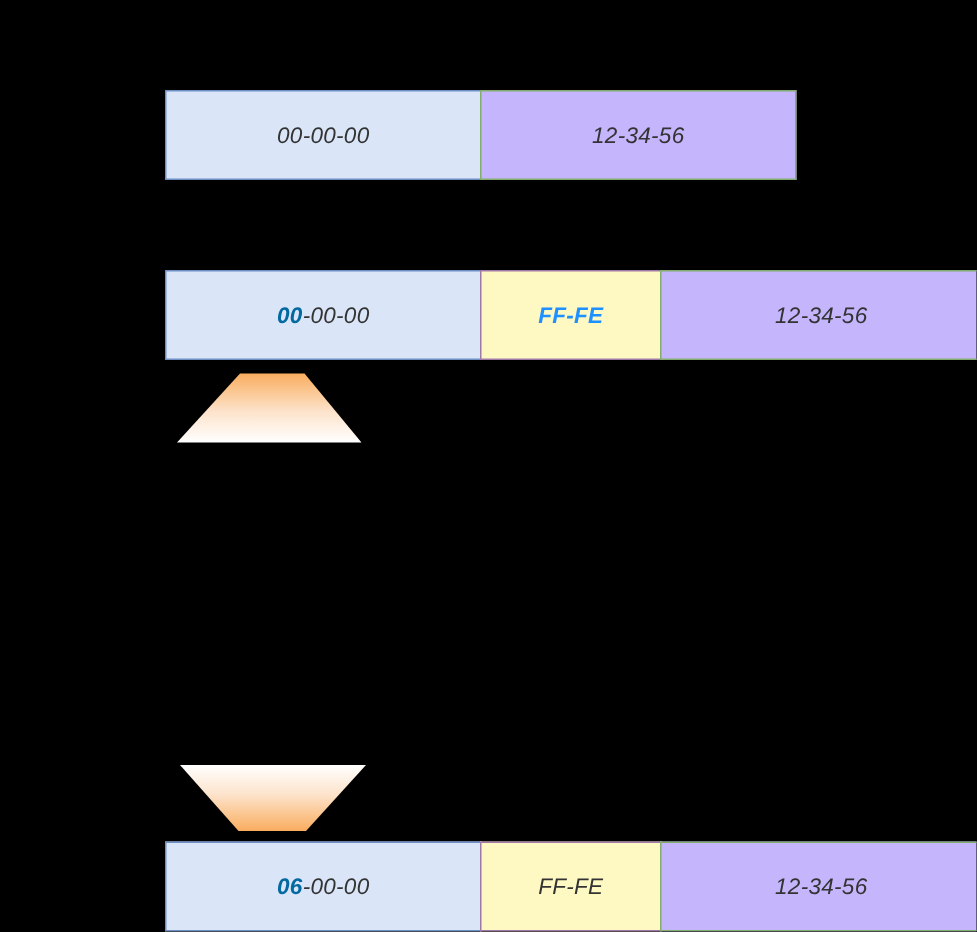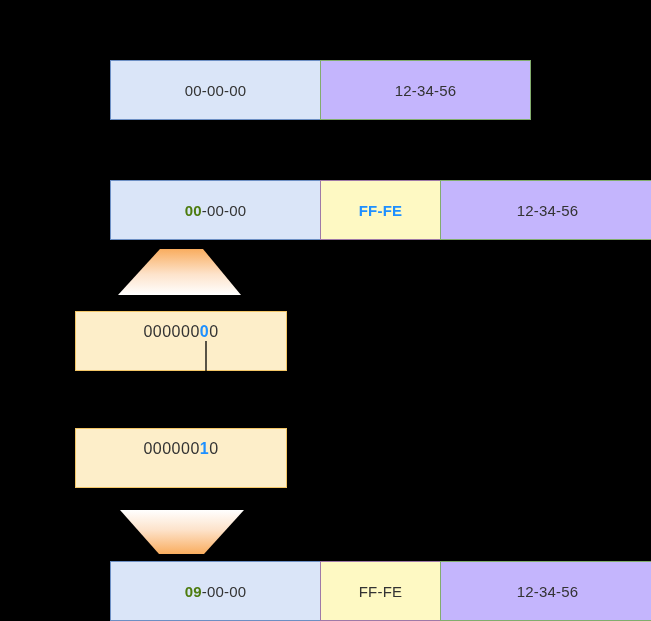--- a/index.html
+++ b/index.html
@@ -25,20 +25,21 @@
   .seg {
     position: absolute;
     box-sizing: border-box;
     display: flex;
     align-items: center;
     justify-content: center;
     font-size: 15px;
     letter-spacing: 0.2px;
     white-space: nowrap;
     color: #333333;
+    font-style: italic;
   }
   .seg-oui {
     background: #dae5f8;
     border: 1px solid #6d8fc4;
   }
   .seg-ffe {
     background: #fef9c3;
     border: 1px solid #9f7aa8;
   }
   .seg-nic {
@@ -59,21 +60,21 @@
     letter-spacing: 0.5px;
     color: #333333;
   }
   .bitbox .bits {
     position: relative;
     top: -9px;
   }
 
   
   .hl {
-    color: #4d7c0f;
+    color: #0369a1;
     font-weight: bold;
   }
   .hl-plain {
     color: #1e90ff;
     font-weight: bold;
   }
   .dim {
     color: #333333;
     font-weight: normal;
   }
@@ -123,50 +124,44 @@
         <linearGradient id="gradDown" x1="0" y1="0" x2="0" y2="1">
           <stop offset="0%" stop-color="#f9ad5f"></stop>
           <stop offset="55%" stop-color="#fde3cb"></stop>
           <stop offset="100%" stop-color="#ffffff"></stop>
         </linearGradient>
       </defs>
       <polygon points="43,1 86,1 124,47 1,47" fill="url(#gradDown)"></polygon>
     </svg>
   </div>
 
-  <div class="bitbox" style="left:75px; top:311px; width:212px; height:60px;">
-    <span class="bits"><span class="dim">000000</span><span class="hl-plain">0</span><span class="dim">0</span></span>
-  </div>
 
   <div class="connector" style="left:197px; top:341px;">
     <svg width="18" height="112" viewBox="0 0 18 112">
       <line x1="9" y1="0" x2="9" y2="100" stroke="#000000" stroke-width="1.3"></line>
       <polygon points="9,110 4,98 14,98" fill="#000000"></polygon>
     </svg>
   </div>
 
-  <div class="bitbox" style="left:75px; top:428px; width:212px; height:60px;">
-    <span class="bits"><span class="dim">000000</span><span class="hl-plain">1</span><span class="dim">0</span></span>
-  </div>
 
   <div class="trap" style="left:119px; top:509px;">
     <svg width="126" height="46" viewBox="0 0 126 46">
       <defs>
         <linearGradient id="gradUp" x1="0" y1="0" x2="0" y2="1">
           <stop offset="0%" stop-color="#ffffff"></stop>
           <stop offset="45%" stop-color="#fde3cb"></stop>
           <stop offset="100%" stop-color="#f9ad5f"></stop>
         </linearGradient>
       </defs>
       <polygon points="1,1 125,1 85,45 40,45" fill="url(#gradUp)"></polygon>
     </svg>
   </div>
 
   <div class="seg seg-oui" style="left:110px; top:561px; width:211px; height:60px;">
-    <span><span class="hl">09</span><span class="dim">-00-00</span></span>
+    <span><span class="hl">06</span><span class="dim">-00-00</span></span>
   </div>
   <div class="seg seg-ffe" style="left:320px; top:561px; width:121px; height:60px;">
     <span class="dim">FF-FE</span>
   </div>
   <div class="seg seg-nic" style="left:440px; top:561px; width:215px; height:60px;">
     <span class="dim">12-34-56</span>
   </div>
 
 </div>
 

